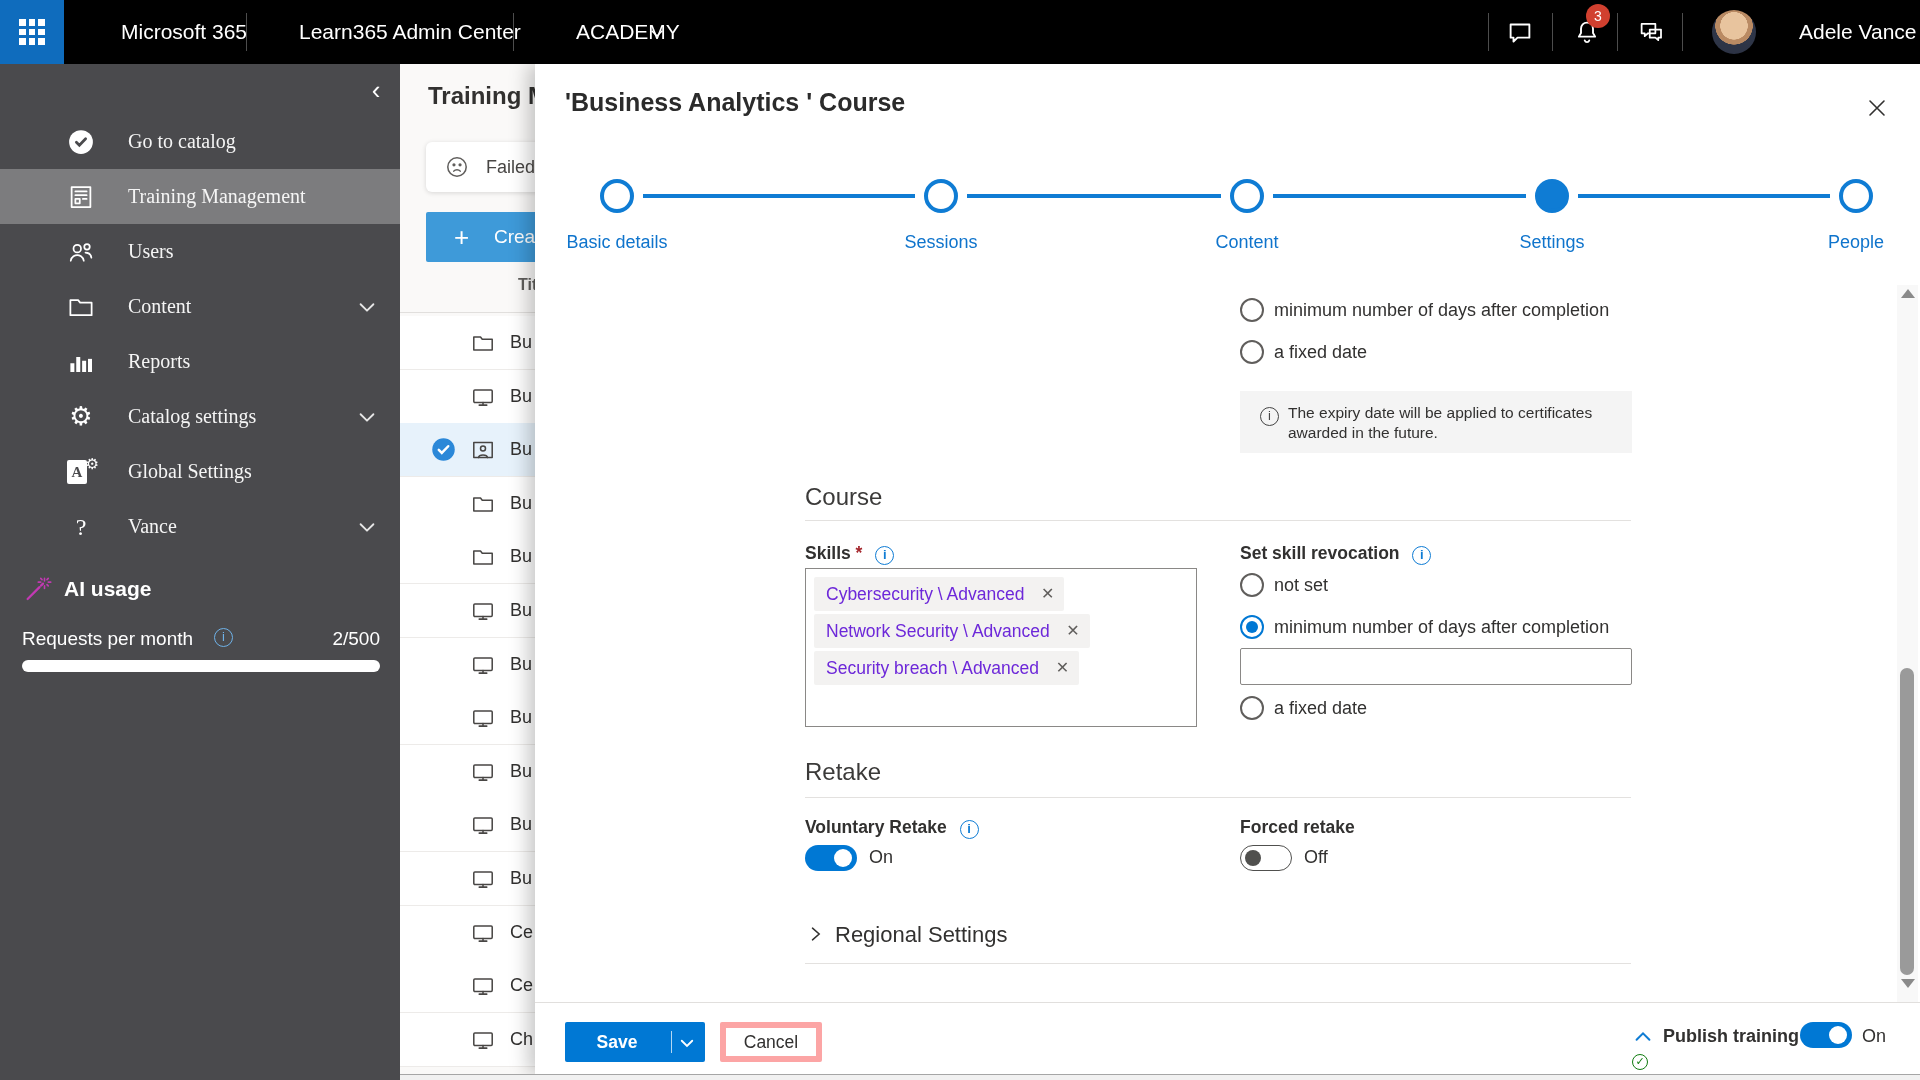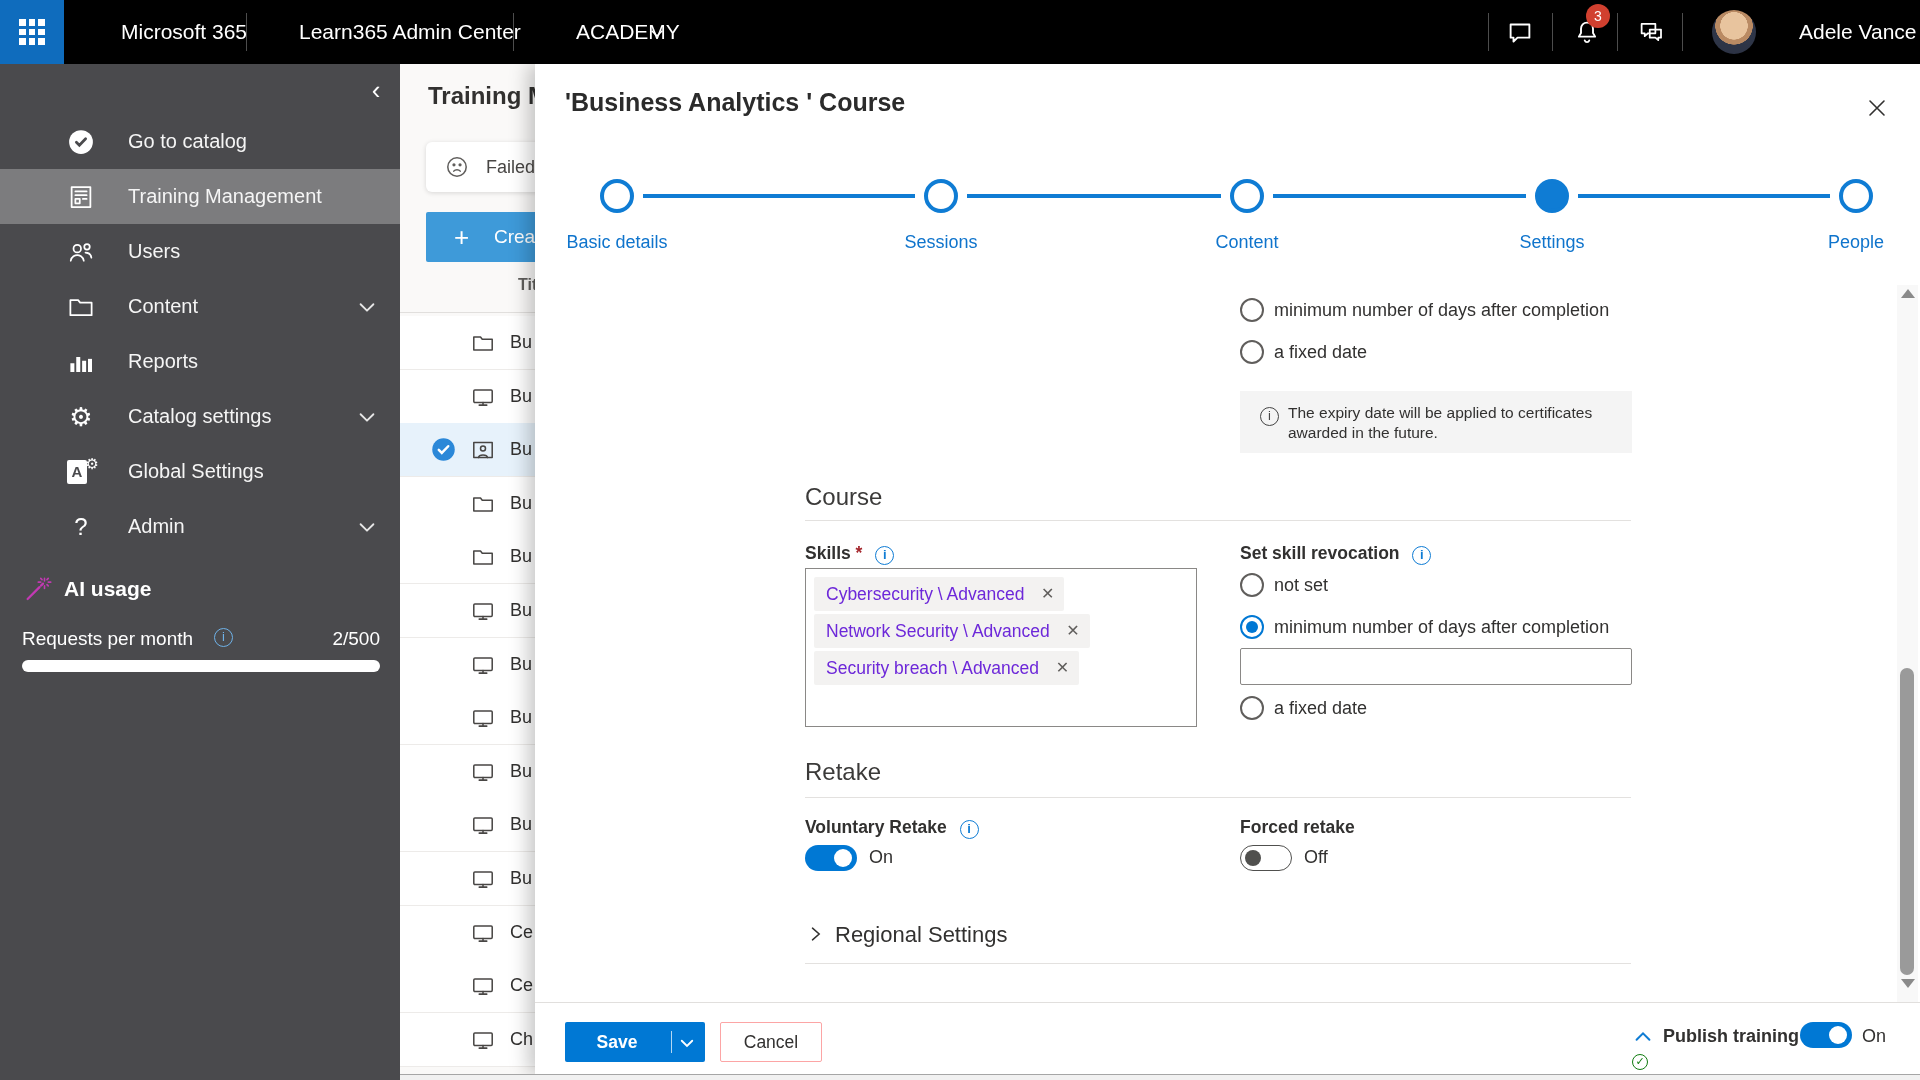--- a/index.html
+++ b/index.html
@@ -19,21 +19,21 @@
   .tb-btn{position:absolute;top:10px;width:46px;height:44px;background:none;border:0;color:#fff;cursor:pointer;}
   .badge{position:absolute;left:22px;top:-6px;width:24px;height:24px;border-radius:50%;background:#d1402f;
          color:#fff;font-size:14px;line-height:24px;text-align:center;}
   .avatar{position:absolute;left:1712px;top:10px;width:44px;height:44px;border-radius:50%;border:0;cursor:pointer;
           background:radial-gradient(circle at 50% 36%,#e8c49e 0 38%,#b98a63 39% 52%,#2e3547 53% 100%);}
 
   
   .sidebar{position:absolute;left:0;top:64px;width:400px;height:1016px;background:#4a4a4d;}
   .collapse{position:absolute;left:358px;top:8px;width:36px;height:36px;background:none;border:0;color:#fff;
             font-size:26px;cursor:pointer;}
-  .s-item{position:absolute;left:0;width:400px;height:55px;cursor:pointer;}
+  .s-item{position:absolute;left:0;width:400px;height:55px;cursor:pointer;font-family:Liberation Serif, serif;}
   .s-item.sel{background:#7c7c7e;}
   .s-ic{position:absolute;left:66px;top:13px;width:30px;height:30px;color:#fff;}
   .s-lb{position:absolute;left:128px;top:0;height:55px;line-height:55px;color:#f5f5f5;font-size:20px;white-space:nowrap;}
   .s-ch{position:absolute;left:356px;top:17px;width:22px;height:22px;color:#e7e7e7;}
   .glyph-ic{font-size:26px;line-height:30px;text-align:center;width:30px;}
   .ai-item{position:absolute;left:0;top:500px;width:400px;height:50px;cursor:pointer;}
   .ai-ic{position:absolute;left:22px;top:10px;width:30px;height:30px;color:#c239b3;}
   .ai-lb{position:absolute;left:64px;top:0;height:50px;line-height:50px;color:#fff;font-size:21px;font-weight:bold;}
   .req-lb{position:absolute;left:22px;top:560px;width:260px;height:30px;line-height:30px;color:#fff;font-size:19px;}
   .req-info{position:absolute;left:214px;top:563px;}
@@ -102,21 +102,21 @@
   .tog-state{position:absolute;font-size:18px;color:#323130;}
   .regional{position:absolute;left:270px;top:855px;height:32px;cursor:pointer;}
   .reg-ch{position:absolute;left:0;top:5px;width:20px;height:20px;color:#323130;}
   .reg-tx{position:absolute;left:30px;top:0;height:32px;line-height:32px;font-size:22px;color:#323130;white-space:nowrap;}
   .f-hr{position:absolute;left:0;top:938px;width:1385px;height:1px;background:#e1dfdd;}
   .btn-save{position:absolute;left:30px;top:958px;width:140px;height:40px;background:#0078d4;border:0;border-radius:2px;cursor:pointer;}
   .save-tx{position:absolute;left:0;top:0;width:104px;height:40px;line-height:40px;text-align:center;color:#fff;
            font-size:17.5px;font-weight:bold;}
   .save-div{position:absolute;left:106px;top:9px;width:1px;height:22px;background:rgba(255,255,255,.7);}
   .save-ch{position:absolute;left:113px;top:12px;width:18px;height:18px;color:#fff;}
-  .btn-cancel{position:absolute;left:185px;top:958px;width:102px;height:40px;background:#fff;border:1px solid #fca5a5;
+  .btn-cancel{position:absolute;left:185px;top:958px;width:102px;height:40px;background:#fff;border:6px solid #fca5a5;
               border-radius:2px;color:#323130;font-size:17.5px;cursor:pointer;font-family:inherit;}
   .pub-ch{position:absolute;left:1097px;top:962px;width:22px;height:22px;color:#0f7cd4;cursor:pointer;}
   .pub-lb{position:absolute;left:1128px;top:958px;height:28px;line-height:28px;font-size:18px;font-weight:bold;color:#323130;}
   .pub-state{position:absolute;left:1327px;top:958px;height:28px;line-height:28px;font-size:18px;color:#323130;}
   .chk-green{position:absolute;left:1097px;top:990px;width:16px;height:16px;border-radius:50%;box-sizing:border-box;
              border:1.5px solid #107c10;color:#107c10;font-size:11px;line-height:13px;text-align:center;}
   .pub-status{position:absolute;left:1121px;top:988px;font-size:14px;color:#605e5c;margin-top:45px;}
   .sb-track{position:absolute;left:1362px;top:221px;width:21px;height:717px;background:#f8f8f8;}
   .sb-up{position:absolute;left:1366px;top:225px;width:0;height:0;border-left:7px solid transparent;
          border-right:7px solid transparent;border-bottom:9px solid #8a8a8a;cursor:pointer;}
@@ -260,21 +260,21 @@
             <span style="position:absolute;left:1px;top:3px;width:20px;height:24px;background:#fff;border-radius:2px;color:#4a4a4d;font-weight:bold;font-size:15px;line-height:24px;text-align:center">A</span>
             <span style="position:absolute;right:-3px;top:-2px;font-size:15px;color:#fff">⚙</span>
           </span>
         </span>
         <span class="s-lb">Global Settings</span>
       </div>
       <div class="s-item" style="top: 435px;">
         <span class="s-ic">
           <span class="glyph-ic" style="display:block;font-size:24px">?</span>
         </span>
-        <span class="s-lb">Admin</span>
+        <span class="s-lb">Vance</span>
         <span class="s-ch">
           <svg viewBox="0 0 24 24" fill="none" stroke="currentColor" stroke-width="2" stroke-linecap="round" stroke-linejoin="round">
             <path d="M5 9l7 7 7-7"></path>
           </svg>
         </span>
       </div>
     </div>
   <div class="ai-item">
     <span class="ai-ic">
       <svg viewBox="0 0 24 24" fill="none" stroke="currentColor" stroke-width="1.8" stroke-linecap="round">

